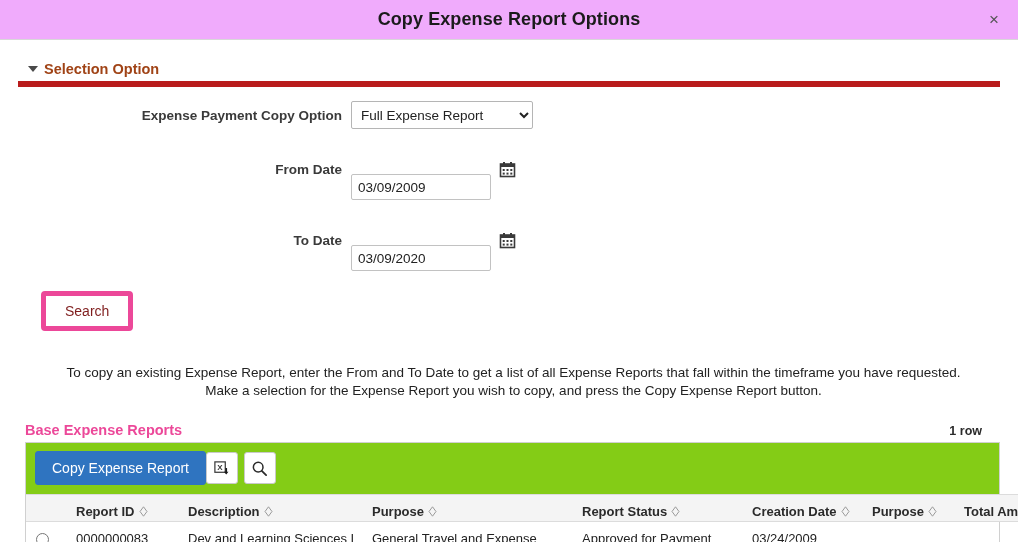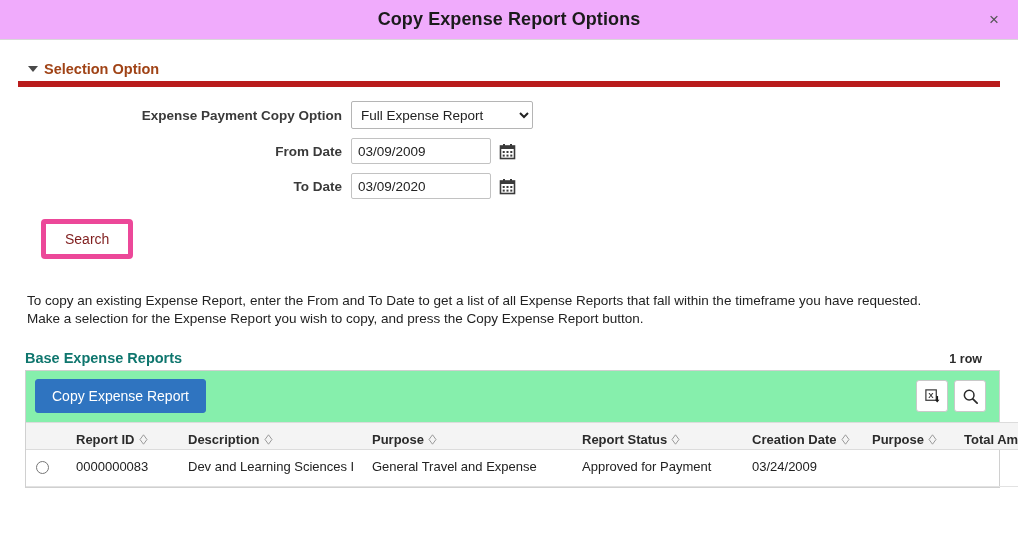--- a/index.html
+++ b/index.html
@@ -114,20 +114,21 @@
     width: 140px;
     height: 26px;
     box-sizing: border-box;
     font-family: "Liberation Sans", sans-serif;
     font-size: 13.5px;
     color: #222;
     border: 1px solid #c2c2c2;
     border-radius: 2px;
     background: #fff;
     padding-left: 6px;
+    margin-top: 36px;
   }
   .cal-icon {
     width: 24px;
     height: 24px;
     margin-left: 4px;
     display: inline-flex;
     align-items: center;
     justify-content: center;
     cursor: pointer;
   }
@@ -146,54 +147,55 @@
   }
 
   
   .instructions {
     margin-top: 33px;
     padding-left: 9px;
     font-size: 13.5px;
     color: #222;
     line-height: 18px;
     max-width: 990px;
+    text-align: center;
   }
 
   
   .grid-section { margin-top: 22px; padding-left: 7px; }
   .grid-head-row {
     display: flex;
     align-items: flex-end;
     justify-content: space-between;
   }
   .grid-title {
-    color: #0f766e;
+    color: #ec4899;
     font-weight: bold;
     font-size: 14.5px;
   }
   .row-count {
     font-size: 12.5px;
     font-weight: bold;
     color: #2b2b2b;
     padding-right: 18px;
   }
 
   .grid-box {
     margin-top: 4px;
     border: 1px solid #d0d0d0;
     background: #fff;
     width: 975px;
     box-sizing: border-box;
   }
   .grid-toolbar {
     display: flex;
     align-items: center;
-    justify-content: space-between;
+    justify-content: flex-start;
     padding: 8px 9px 9px 9px;
-    background: #86efac;
+    background: #84cc16;
   }
   .btn-copy {
     background: #2f74c0;
     border: 1px solid #2f74c0;
     color: #ffffff;
     border-radius: 3px;
     font-size: 14px;
     font-family: "Liberation Sans", sans-serif;
     padding: 8px 16px;
     cursor: pointer;

